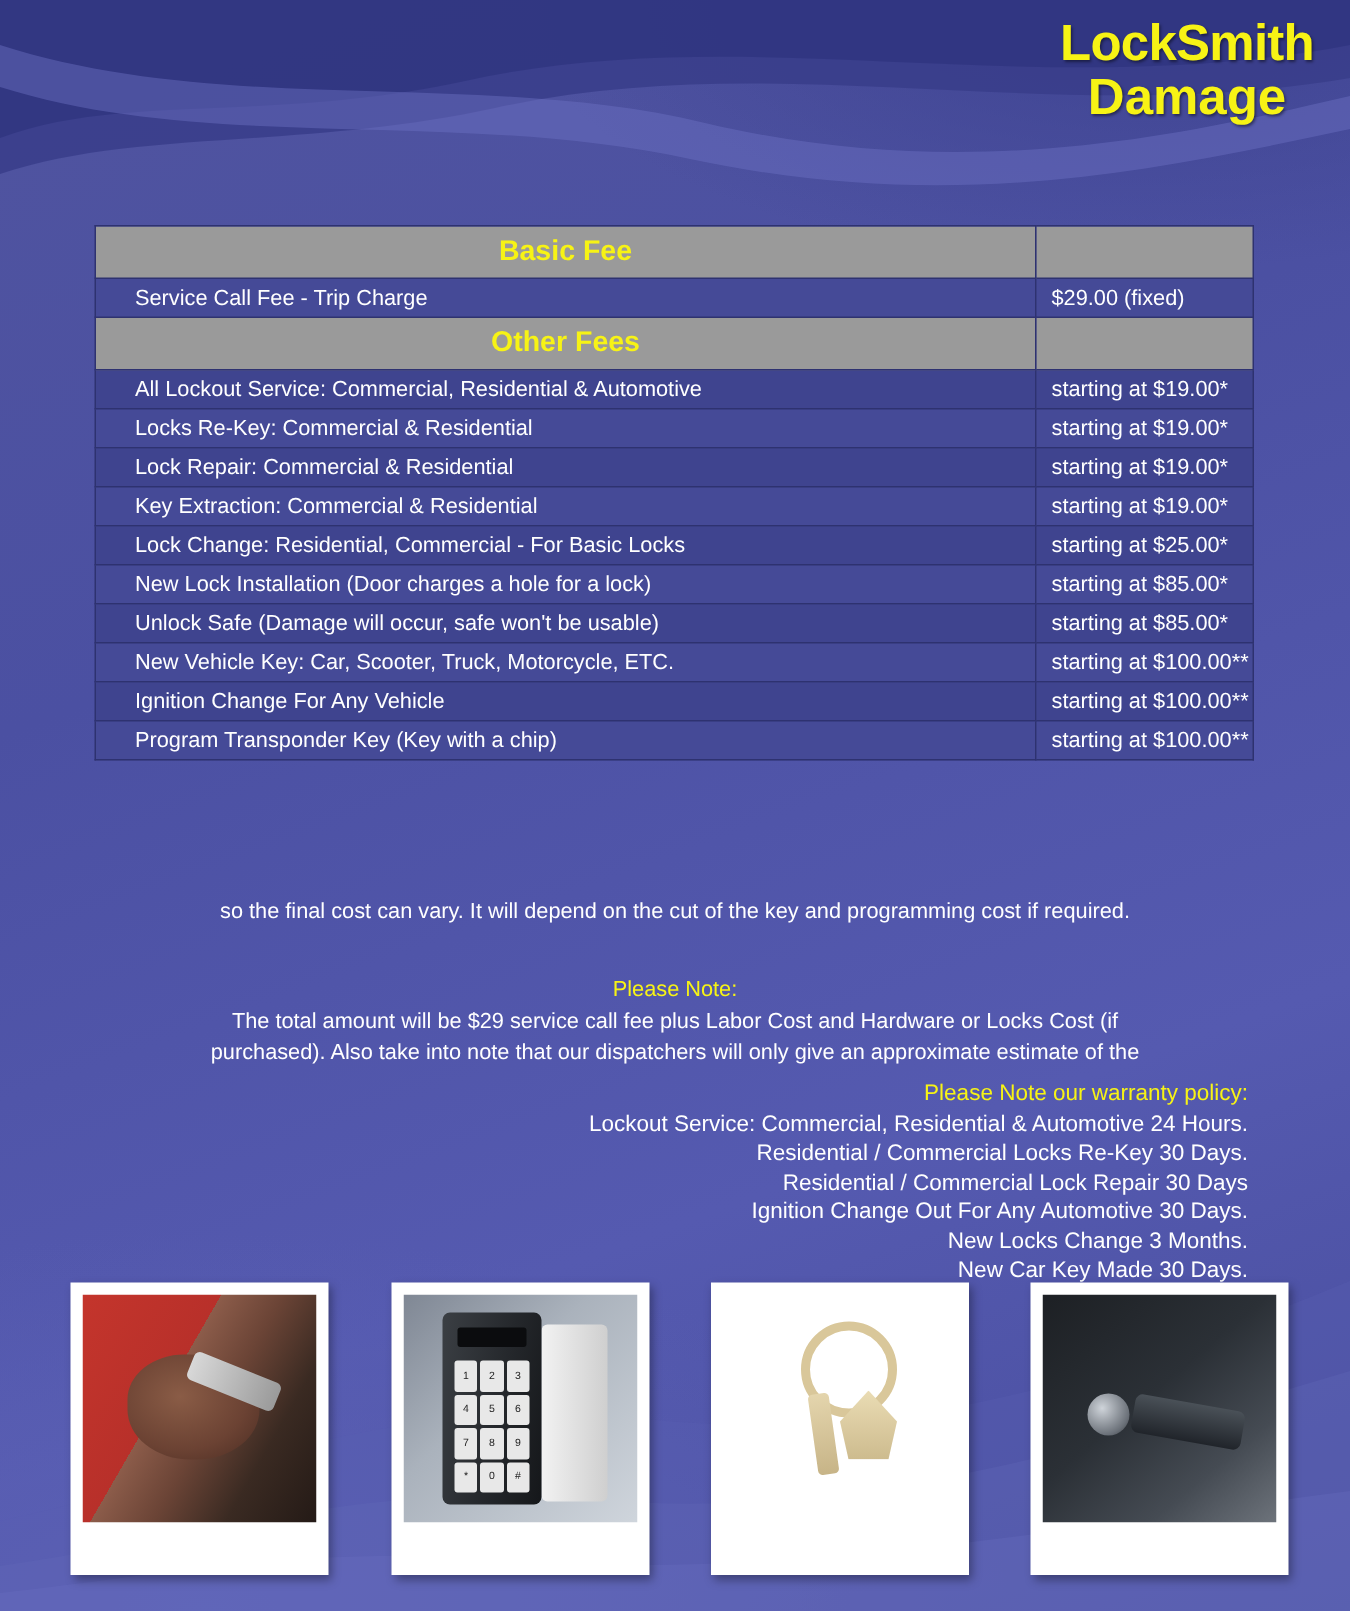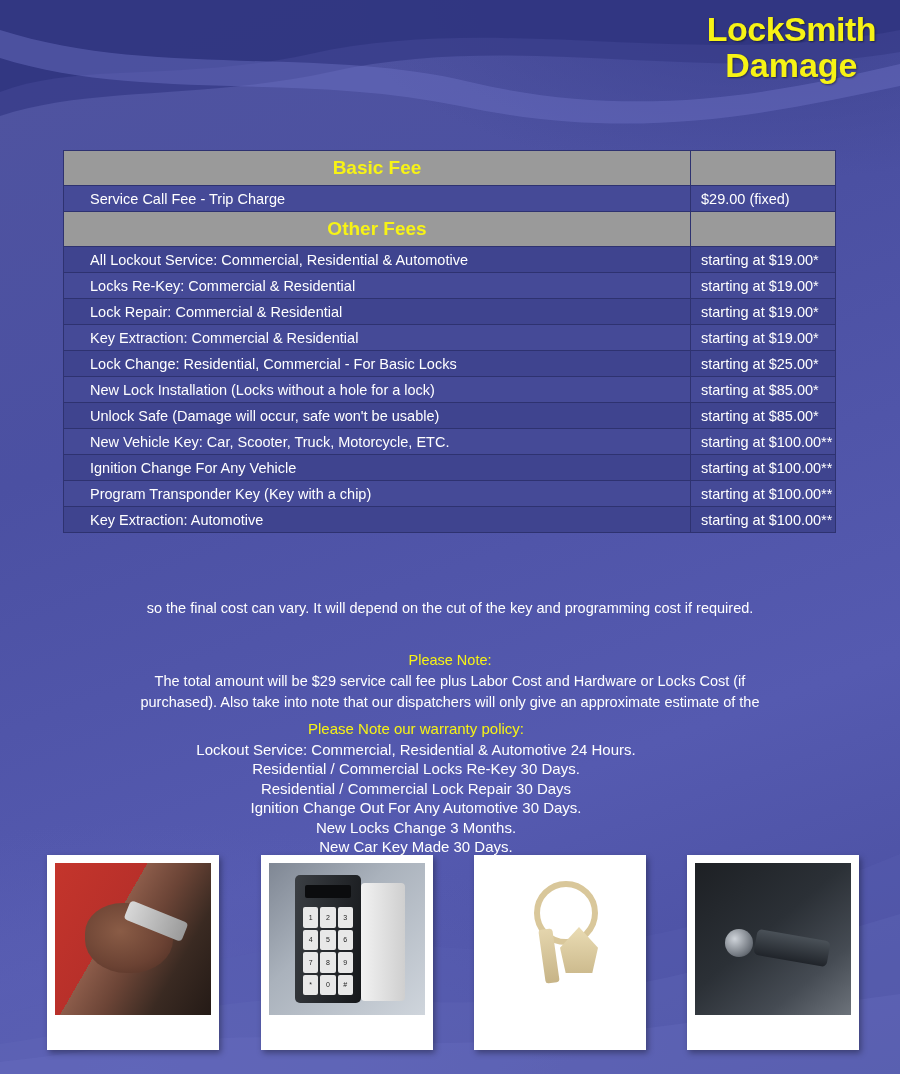--- a/index.html
+++ b/index.html
@@ -118,21 +118,21 @@
   .note-3 { top: 650px; padding: 0 95px; width: 710px; }
   .note-title {
     color: #f7f315;
     font-size: 14.5px;
   }
   .warranty {
     position: absolute;
     top: 719px;
     left: 0;
     width: 832px;
-    text-align: center;
+    text-align: right;
     color: #ffffff;
     font-size: 15px;
     line-height: 1.3;
   }
   .warranty-title {
     color: #f7f315;
     margin-bottom: 1px;
   }
   .photos {
     position: absolute;
@@ -250,41 +250,37 @@
       </tr>
       <tr class="zebra-b">
         <td class="row-desc">Key Extraction: Commercial &amp; Residential</td>
         <td class="row-price">starting at $19.00*</td>
       </tr>
       <tr class="zebra-a">
         <td class="row-desc">Lock Change: Residential, Commercial - For Basic Locks</td>
         <td class="row-price">starting at $25.00*</td>
       </tr>
       <tr class="zebra-b">
-        <td class="row-desc">New Lock Installation (Locks without a hole for a lock)</td>
+        <td class="row-desc">New Lock Installation (Door charges a hole for a lock)</td>
         <td class="row-price">starting at $85.00*</td>
       </tr>
       <tr class="zebra-a">
         <td class="row-desc">Unlock Safe (Damage will occur, safe won't be usable)</td>
         <td class="row-price">starting at $85.00*</td>
       </tr>
       <tr class="zebra-b">
         <td class="row-desc">New Vehicle Key: Car, Scooter, Truck, Motorcycle, ETC.</td>
         <td class="row-price">starting at $100.00**</td>
       </tr>
       <tr class="zebra-a">
         <td class="row-desc">Ignition Change For Any Vehicle</td>
         <td class="row-price">starting at $100.00**</td>
       </tr>
       <tr class="zebra-b">
         <td class="row-desc">Program Transponder Key (Key with a chip)</td>
-        <td class="row-price">starting at $100.00**</td>
-      </tr>
-      <tr class="zebra-a">
-        <td class="row-desc">Key Extraction: Automotive</td>
         <td class="row-price">starting at $100.00**</td>
       </tr>
     </tbody>
   </table>
 
 
   <div class="notes note-2">
     <div>so the final cost can vary. It will depend on the cut of the key and programming cost if required.</div>
   </div>
 

